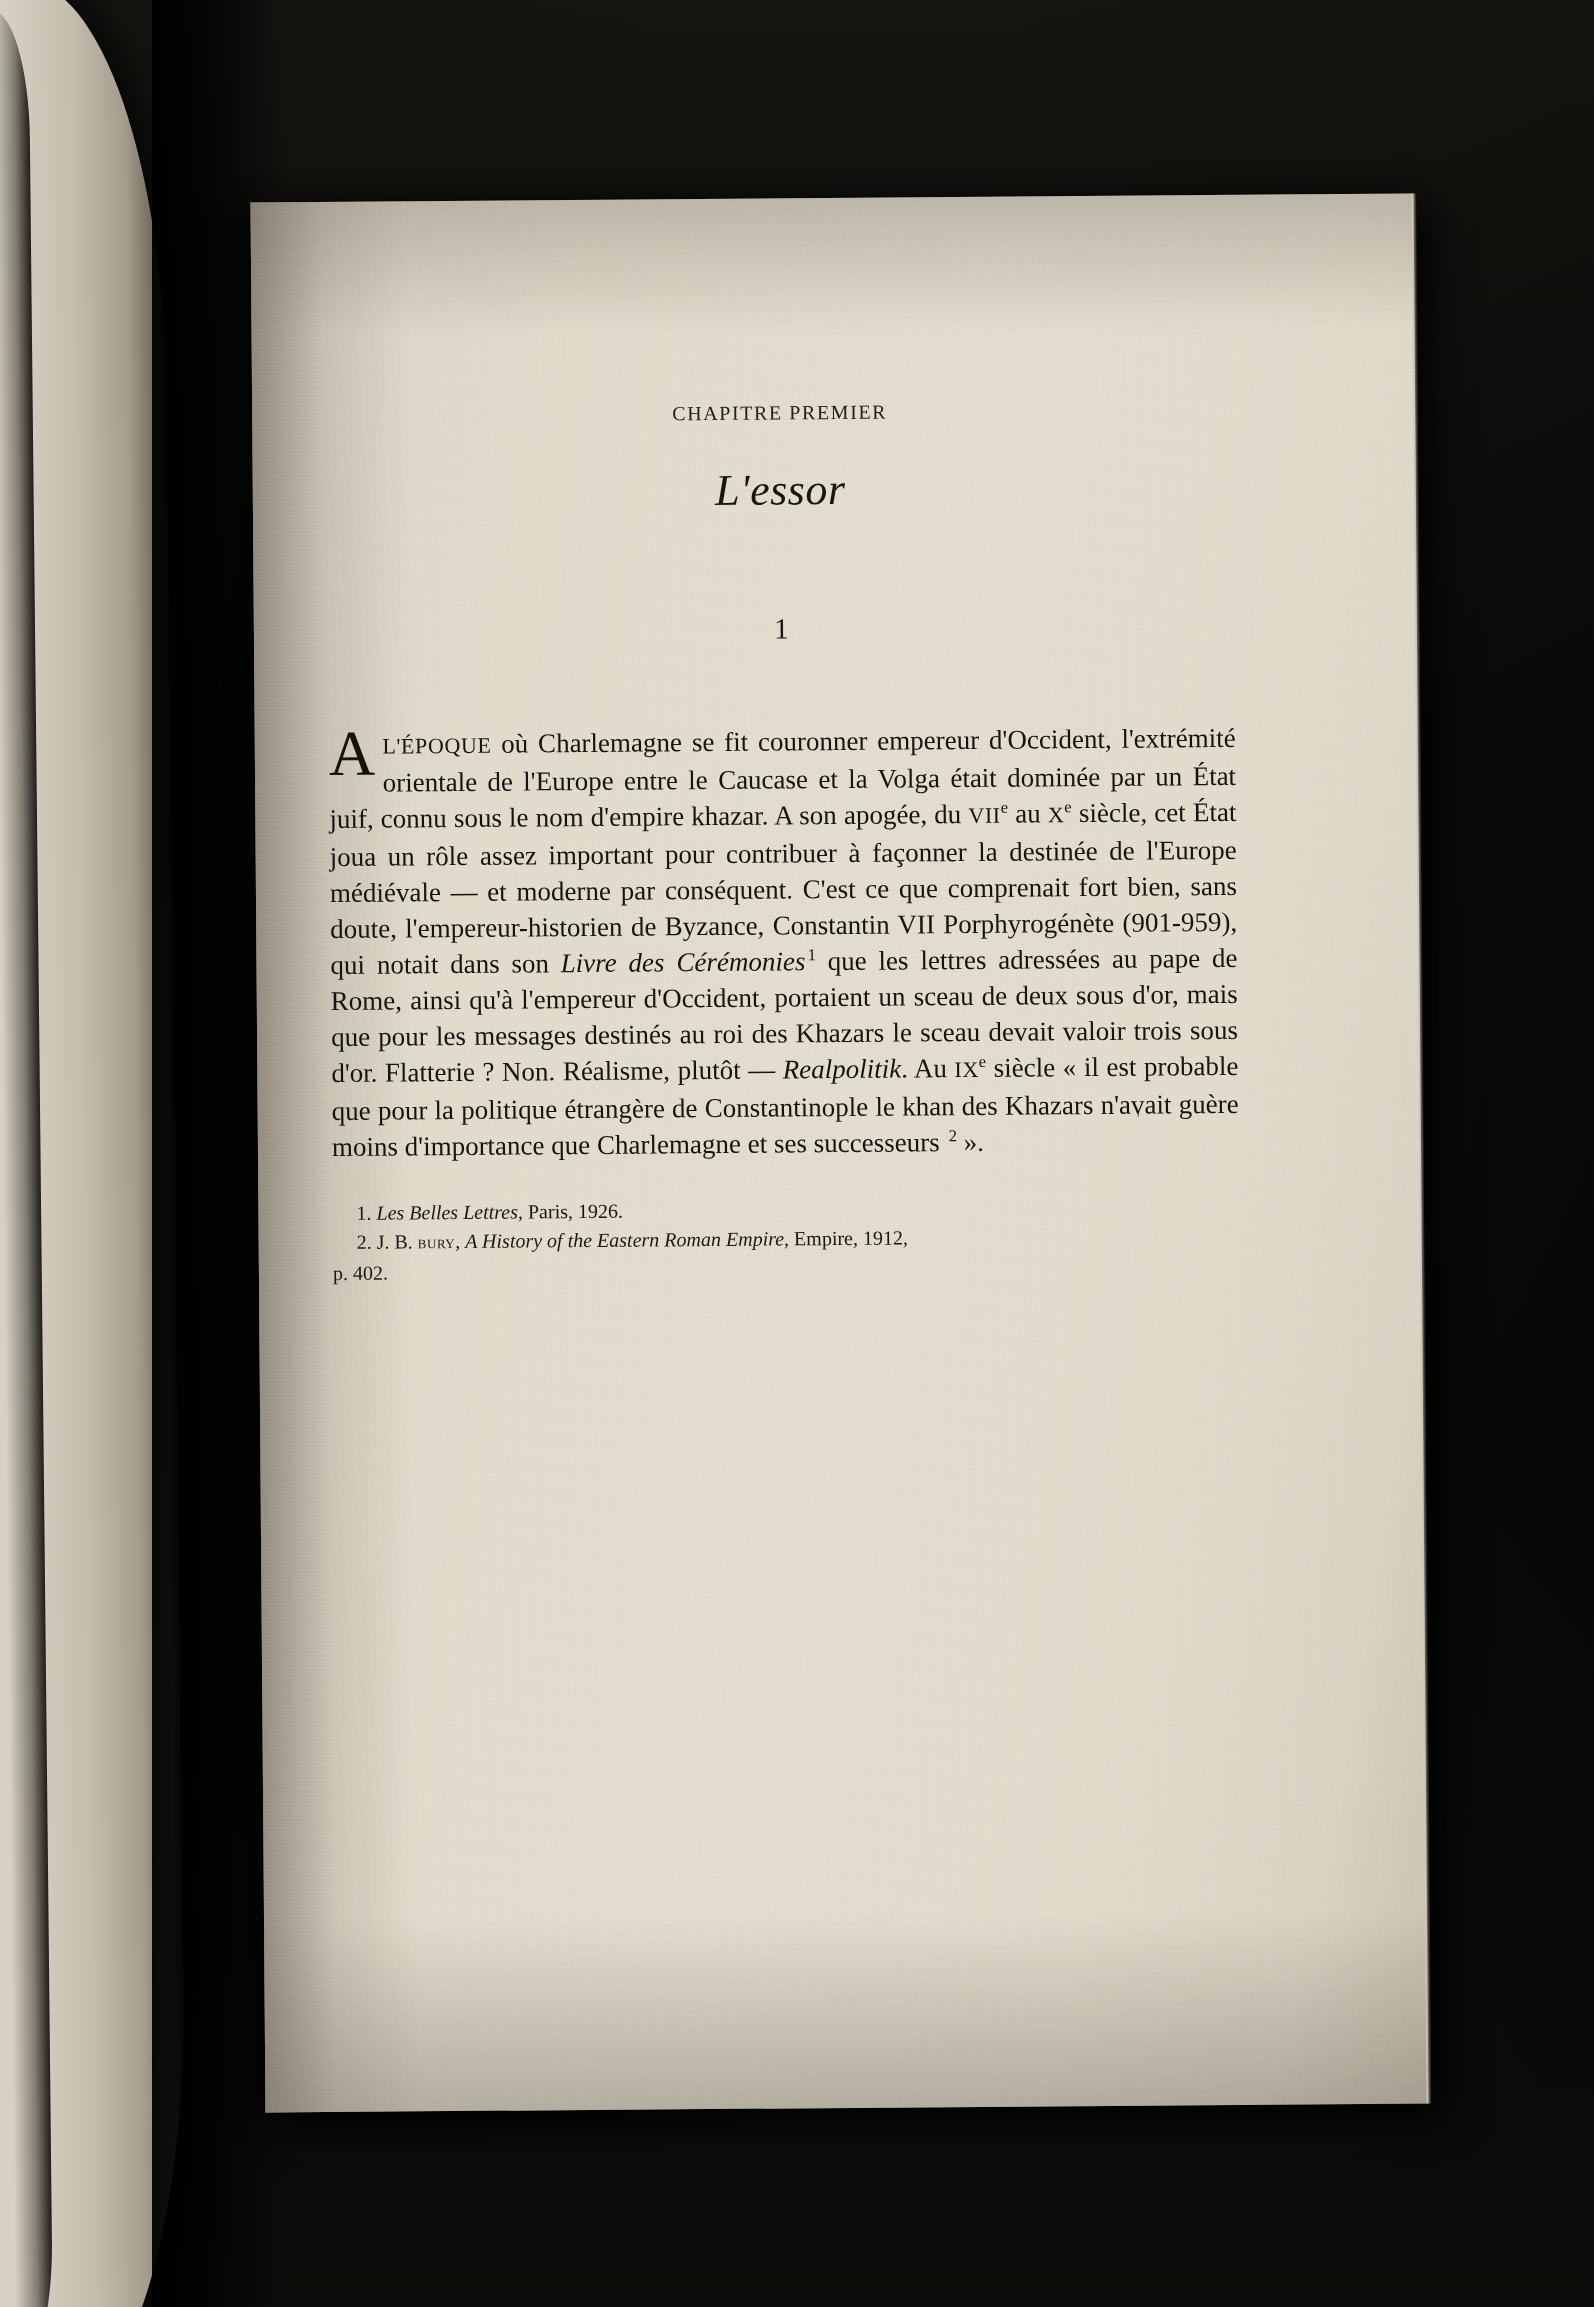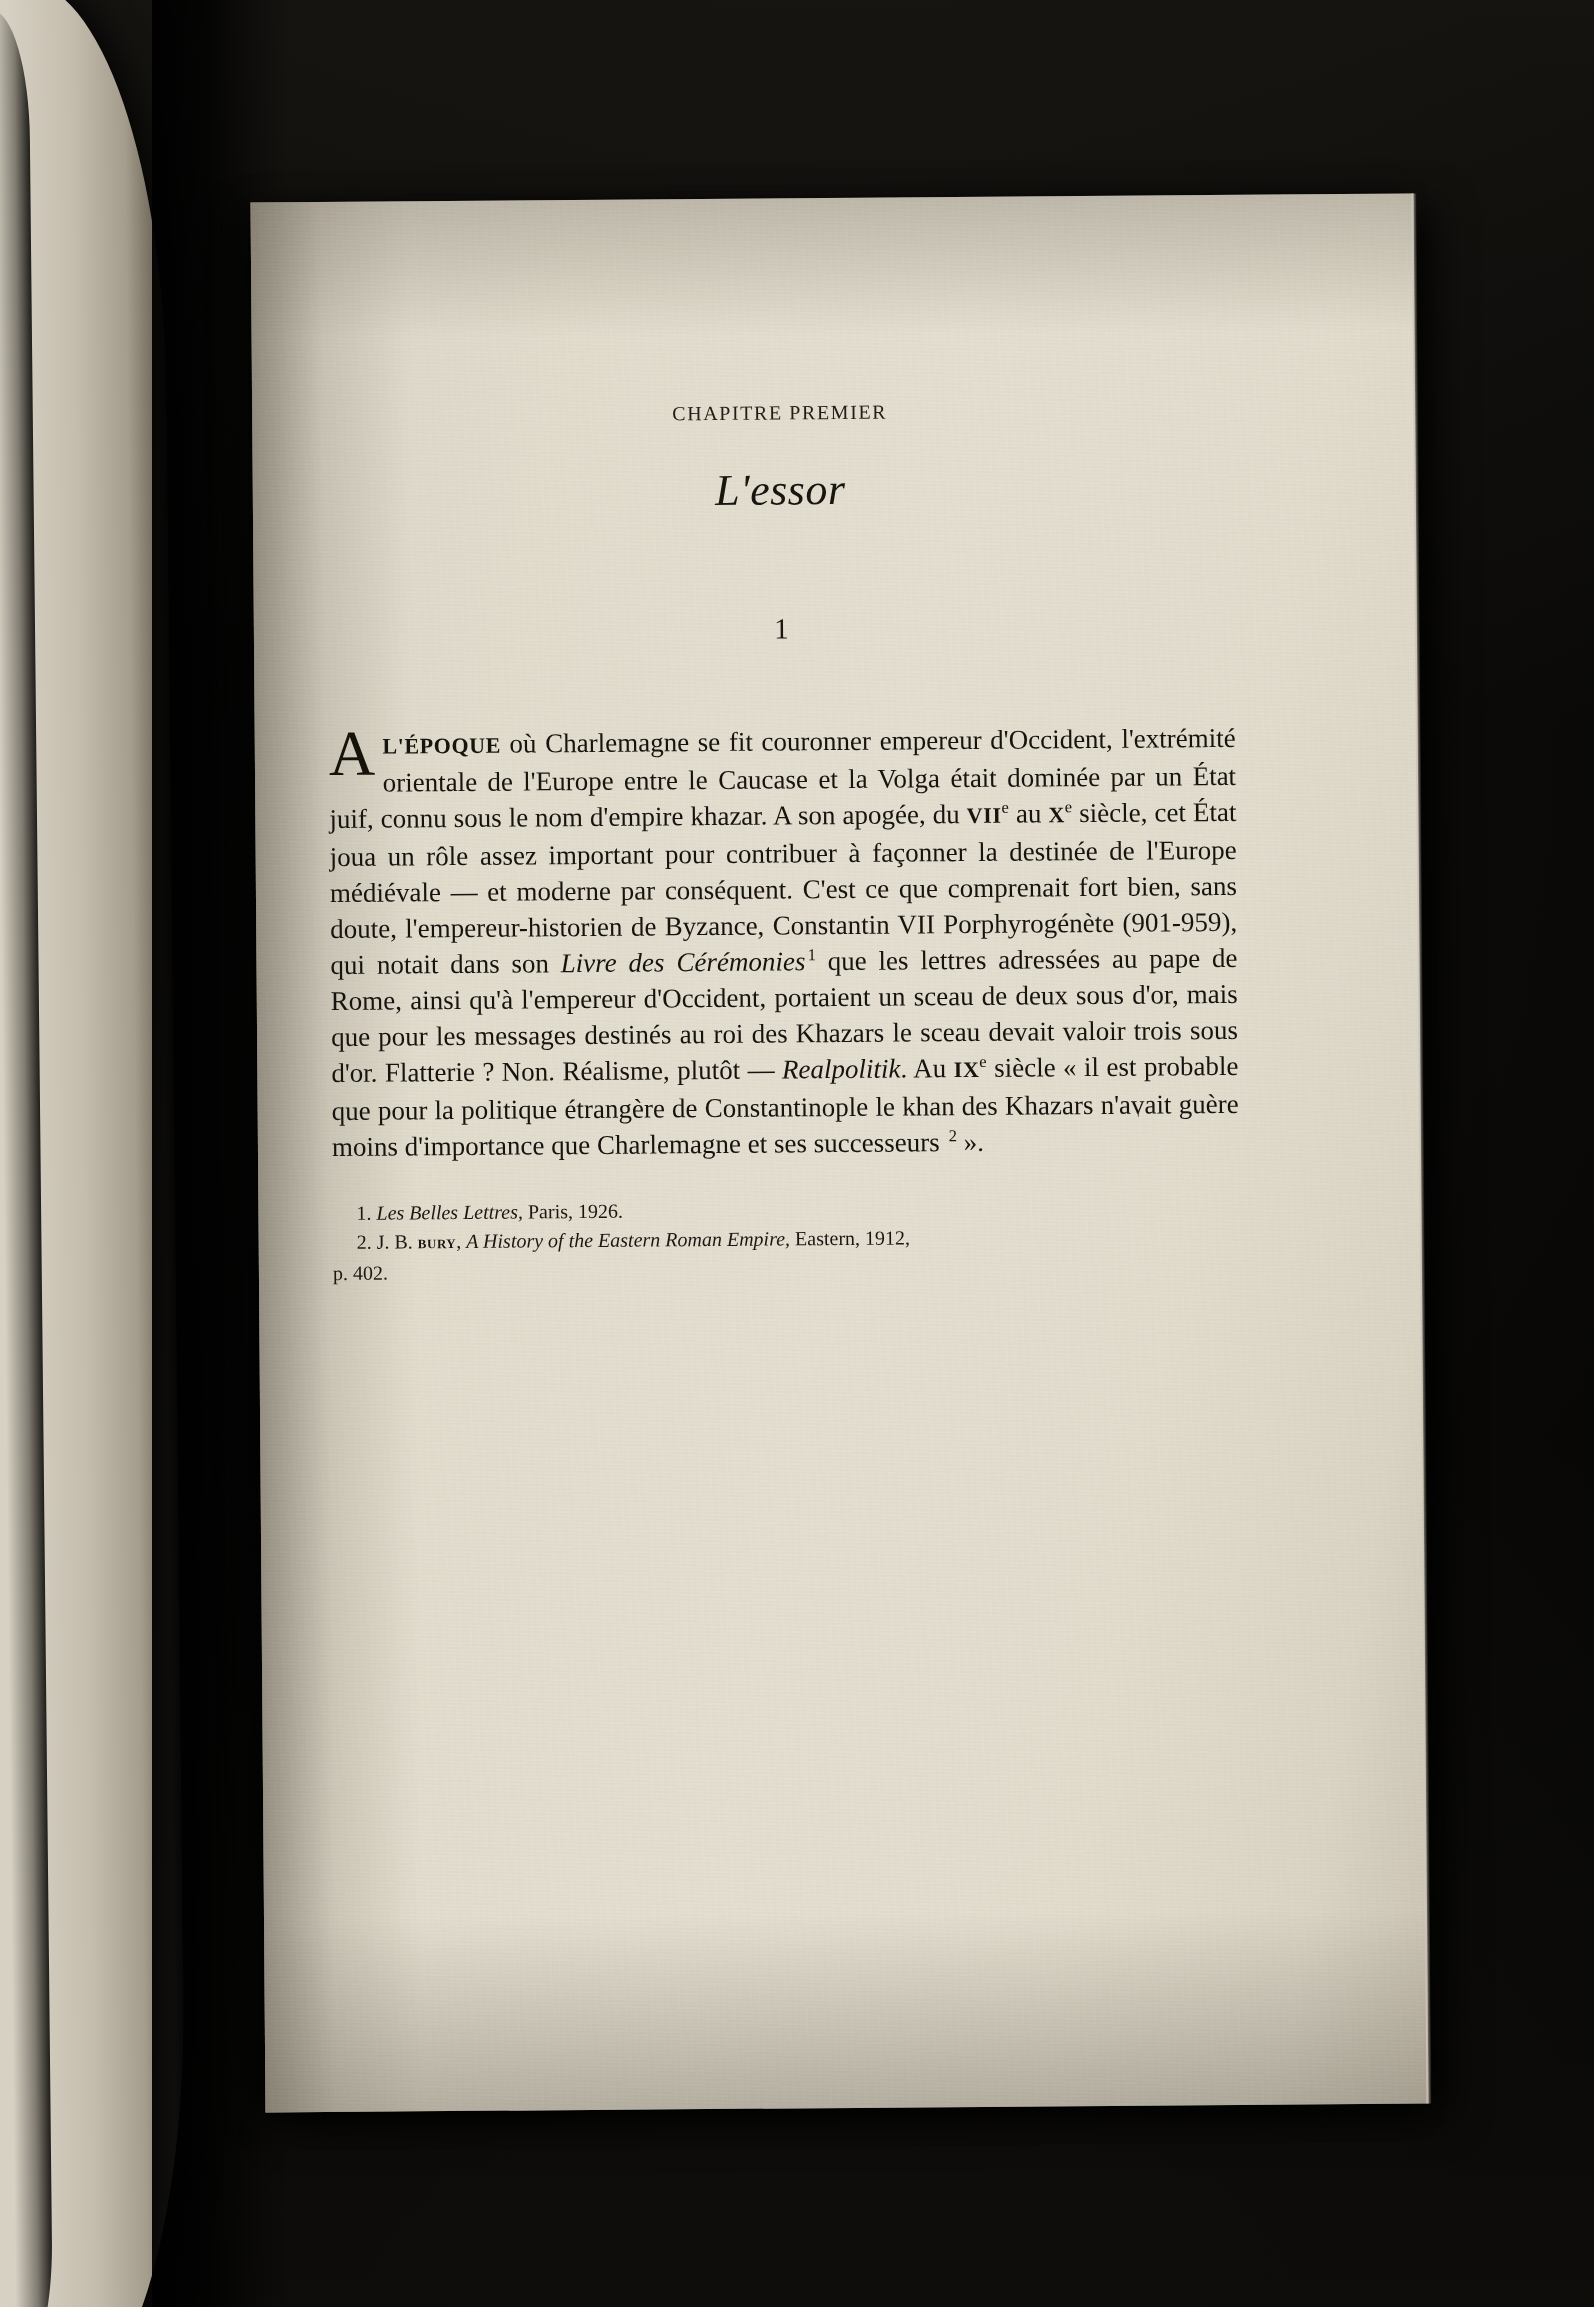--- a/index.html
+++ b/index.html
@@ -170,21 +170,20 @@
     font-size: 64px;
     line-height: 50px;
     padding: 0 7.4px 0 0;
     margin-top: 1.8px;
     font-family: "Liberation Serif", serif;
     color: #141209;
   }
   .sc {
     font-size: 22px;
     letter-spacing: 0.6px;
-    font-weight: bold;
   }
   .it {
     font-style: italic;
   }
   sup.fn {
     font-size: 16.6px;
     vertical-align: super;
     line-height: 0;
     padding-left: 2.3px;
   }
@@ -254,21 +253,21 @@
     <div class="chapter-label">CHAPITRE PREMIER</div>
 
     <div class="chapter-title">L'essor</div>
 
     <div class="section-number">1</div>
 
     <p class="body-text"><span class="dropcap">A</span><span class="sc">L'ÉPOQUE</span> <span>où Charlemagne se fit couronner empereur d'Occident, l'extrémité orientale de l'Europe entre le Caucase et la Volga était dominée par un État juif, connu sous le nom d'empire khazar. A son apogée, du </span><span class="sc">VII</span><span class="sup-ord">e</span><span> au </span><span class="sc">X</span><span class="sup-ord">e</span><span> siècle, cet État joua un rôle assez important pour contribuer à façonner la destinée de l'Europe médiévale — et moderne par conséquent. C'est ce que comprenait fort bien, sans doute, l'empereur-historien de Byzance, Constantin VII Porphyrogénète (901-959), qui notait dans son </span><span class="it">Livre des Cérémonies</span><sup class="fn">1</sup><span> que les lettres adressées au pape de Rome, ainsi qu'à l'empereur d'Occident, portaient un sceau de deux sous d'or, mais que pour les messages destinés au roi des Khazars le sceau devait valoir trois sous d'or. Flatterie ? Non. Réalisme, plutôt — </span><span class="it">Realpolitik</span><span>. Au </span><span class="sc">IX</span><span class="sup-ord">e</span><span> siècle « il est probable que pour la politique étrangère de Constantinople le khan des Khazars n'avait guère moins d'importance que Charlemagne et ses successeurs </span><sup class="fn">2</sup><span> ».</span></p>
 
     <div id="footnotes">
       <p class="fn-line fn-indent"><span>1.</span> <span class="it">Les Belles Lettres,</span><span> Paris, 1926.</span></p>
-      <p class="fn-line fn-indent"><span>2.</span> <span>J. B. </span><span class="sc">BURY</span>, <span class="it">A History of the Eastern Roman Empire,</span><span> Eastern, 1912,</span></p>
+      <p class="fn-line fn-indent"><span>2.</span> <span>J. B. </span><span class="sc">BURY</span>, <span class="it">A History of the Eastern Roman Empire,</span><span> Empire, 1912,</span></p>
       <p class="fn-line">p. 402.</p>
     </div>
 
   </div>
 
   <div id="ink-mark">'</div>
 </div>
 
 
 </body></html>

